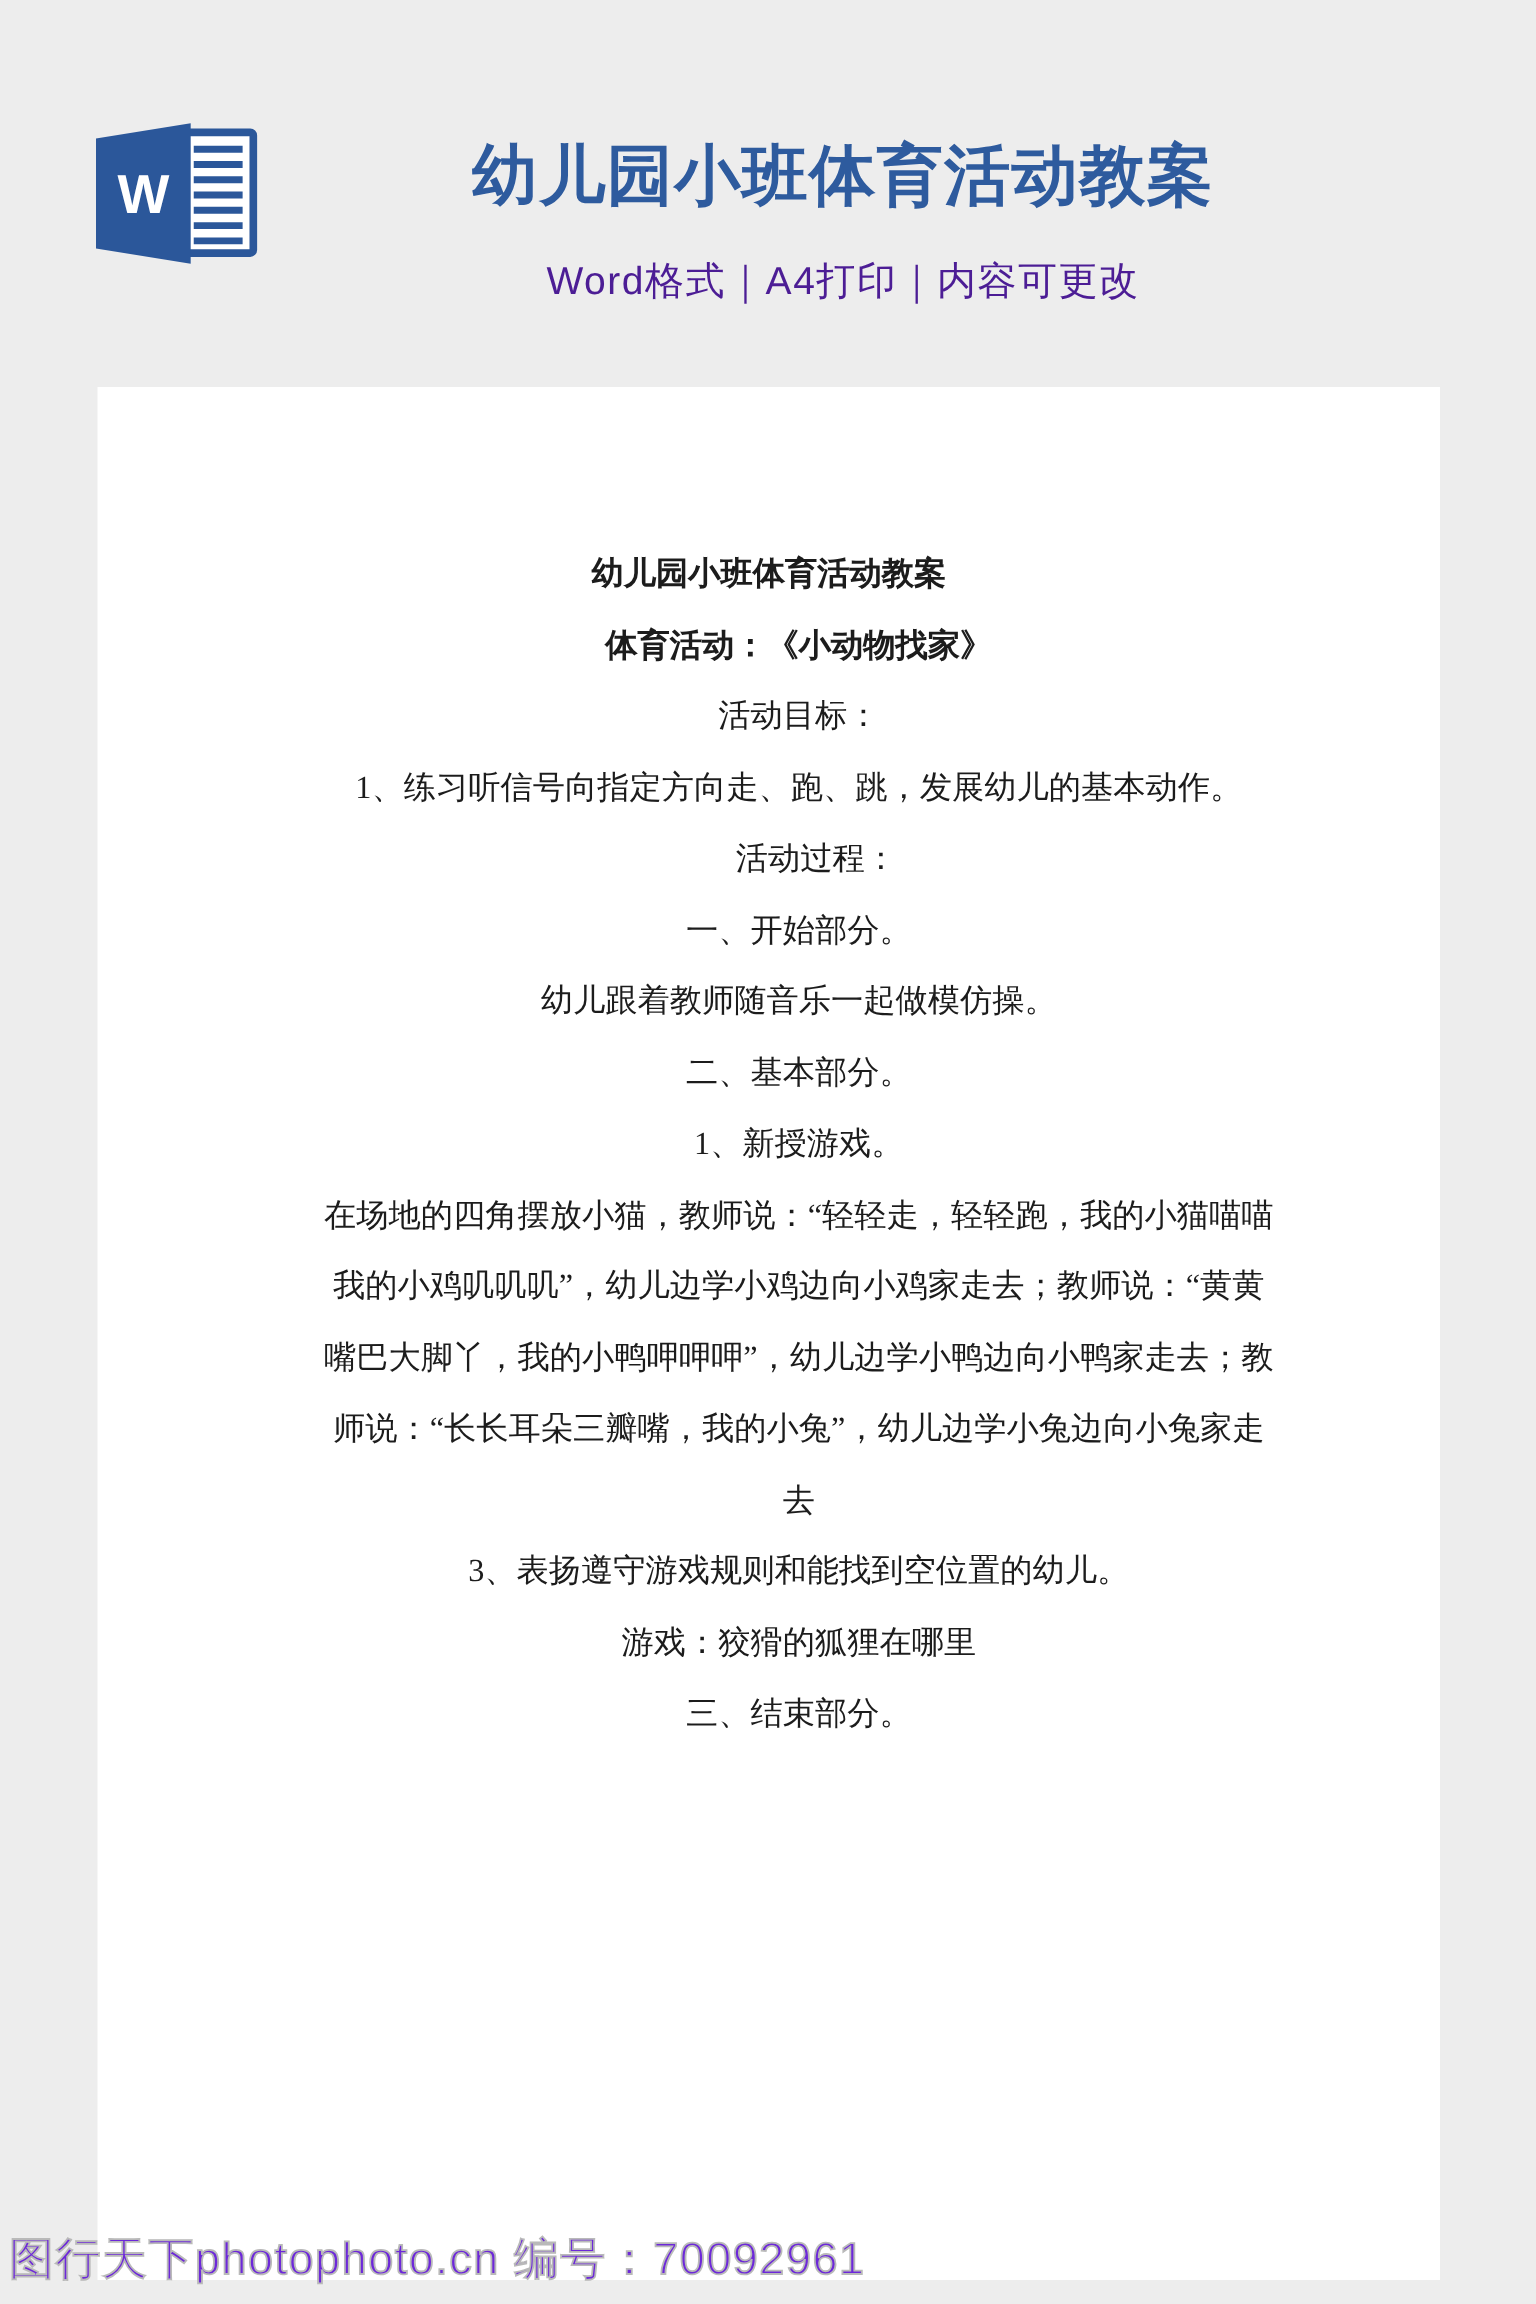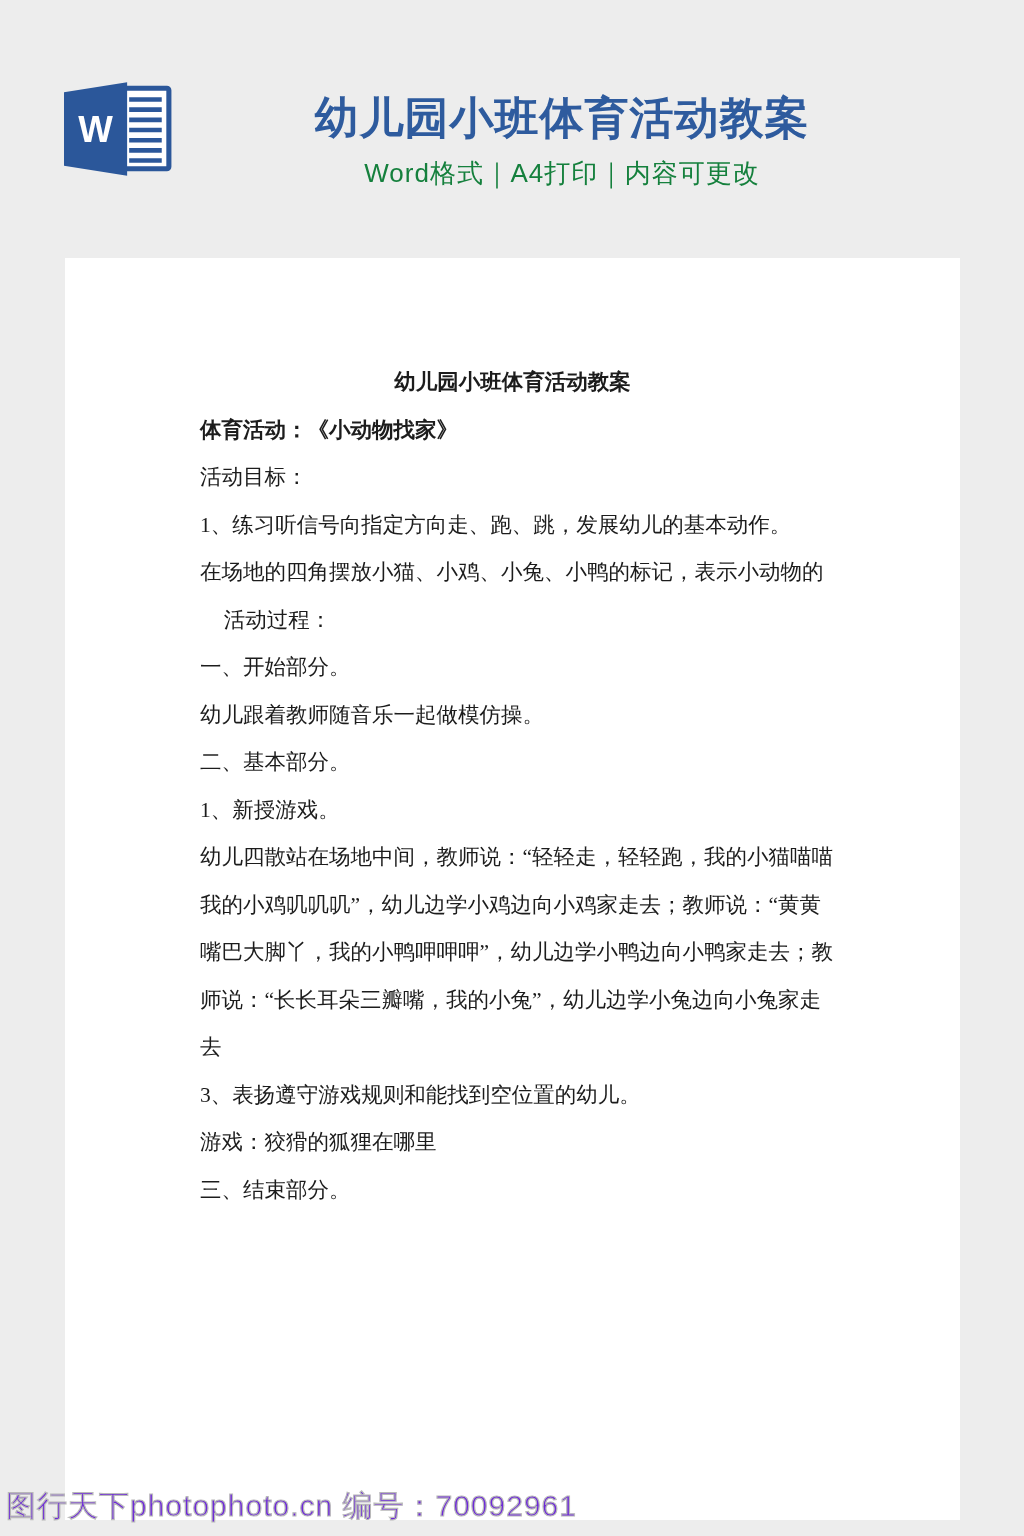--- a/index.html
+++ b/index.html
@@ -20,41 +20,41 @@
     position: absolute; left: 100px; right: 0; top: 94px;
     text-align: center;
   }
   .header-title {
     font-size: 44px; font-weight: bold;
     color: #2e5b9e;
     letter-spacing: 1px;
     line-height: 1.1;
   }
   .header-subtitle {
-    margin-top: 14px;
+    margin-top: 28px;
     font-size: 26px;
-    color: #15803d;
+    color: #4c1d95;
     letter-spacing: 1px;
   }
 
   
   .doc-page {
     position: absolute; left: 65px; top: 258px;
     width: 895px; height: 1262px;
     background: #ffffff;
   }
   .doc-content {
     position: absolute; left: 0; top: 0; right: 0;
     padding: 101px 95px 0 135px;
     font-family: "Liberation Serif", "DejaVu Serif", serif;
     font-size: 21.5px;
     color: #1c1c1c;
     line-height: 47.5px;
   }
-  .line { white-space: pre; }
+  .line { white-space: pre; text-align: center; }
   .line.title {
     margin-left: -135px; margin-right: -95px;
     text-align: center;
     font-weight: bold;
   }
   .line.bold { font-weight: bold; }
   .line.indent { text-indent: 1.1em; }
 
   
   .watermark {
@@ -88,27 +88,26 @@
   <div class="header-title">幼儿园小班体育活动教案</div>
   <div class="header-subtitle">Word格式｜A4打印｜内容可更改</div>
 </div>
 
 <div class="doc-page">
   <div class="doc-content" id="doc-content">
       <div class="line title">幼儿园小班体育活动教案</div>
       <div class="line bold">体育活动：《小动物找家》</div>
       <div class="line">活动目标：</div>
       <div class="line">1、练习听信号向指定方向走、跑、跳，发展幼儿的基本动作。</div>
-      <div class="line">在场地的四角摆放小猫、小鸡、小兔、小鸭的标记，表示小动物的</div>
       <div class="line indent">活动过程：</div>
       <div class="line">一、开始部分。</div>
       <div class="line">幼儿跟着教师随音乐一起做模仿操。</div>
       <div class="line">二、基本部分。</div>
       <div class="line">1、新授游戏。</div>
-      <div class="line">幼儿四散站在场地中间，教师说：“轻轻走，轻轻跑，我的小猫喵喵</div>
+      <div class="line">在场地的四角摆放小猫，教师说：“轻轻走，轻轻跑，我的小猫喵喵</div>
       <div class="line">我的小鸡叽叽叽”，幼儿边学小鸡边向小鸡家走去；教师说：“黄黄</div>
       <div class="line">嘴巴大脚丫，我的小鸭呷呷呷”，幼儿边学小鸭边向小鸭家走去；教</div>
       <div class="line">师说：“长长耳朵三瓣嘴，我的小兔”，幼儿边学小兔边向小兔家走</div>
       <div class="line">去</div>
       <div class="line">3、表扬遵守游戏规则和能找到空位置的幼儿。</div>
       <div class="line">游戏：狡猾的狐狸在哪里</div>
       <div class="line">三、结束部分。</div>
     </div>
 </div>
 

